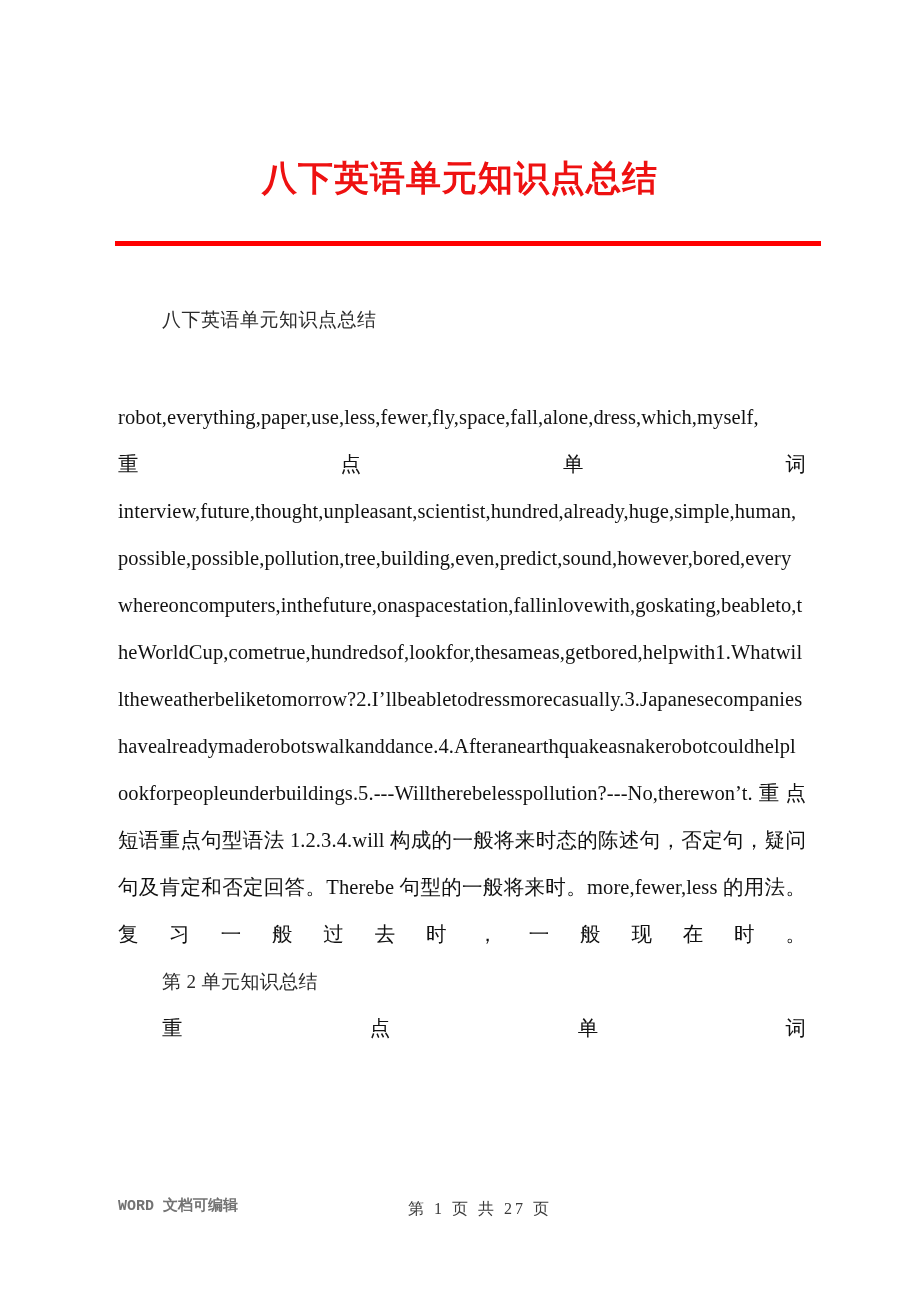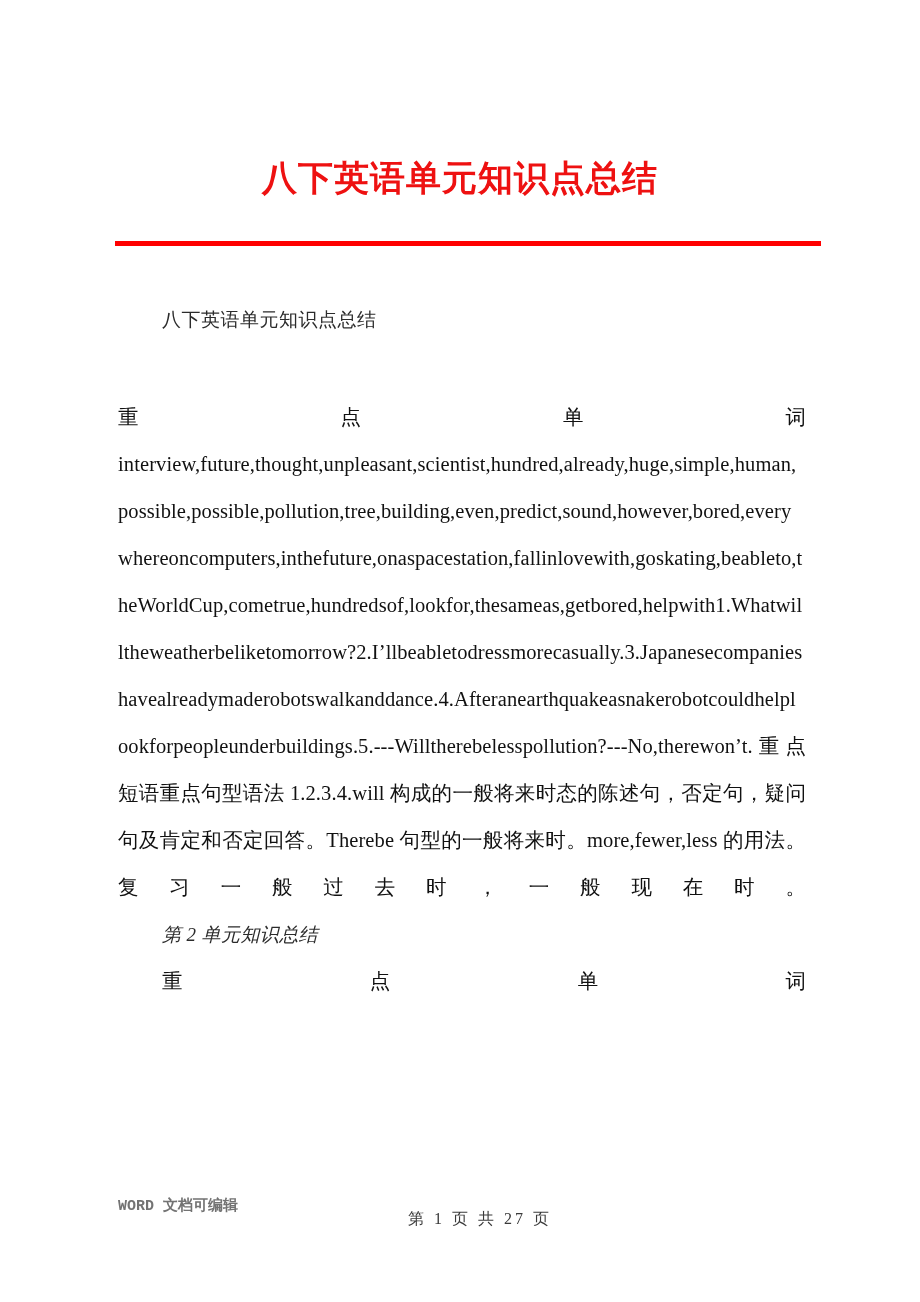--- a/index.html
+++ b/index.html
@@ -99,21 +99,20 @@
   }
   .spread-line > span { display: inline-block; }
 
   .sub-heading {
     font-size: 19px;
     line-height: 47px;
     color: #2b2b2b;
     text-indent: 44px;
     white-space: nowrap;
     letter-spacing: 0.4px;
-    font-style: italic;
   }
 
   .tail-line {
     font-size: 20.5px;
     line-height: 47px;
     color: #111111;
     text-align: justify;
     text-align-last: justify;
     word-break: break-all;
   }
@@ -133,21 +132,21 @@
     font-family: Liberation Mono, monospace;
     font-weight: bold;
     font-size: 15px;
     color: #737373;
     white-space: nowrap;
     text-align: right;
   }
   .footer-page {
     position: absolute;
     left: 408px;
-    top: 13px;
+    top: 3px;
     font-size: 16px;
     color: #3a3a3a;
     letter-spacing: 3px;
     white-space: nowrap;
   }
 </style>
 </head>
 <body>
 
 <div class="page">
@@ -156,20 +155,21 @@
 
   <div class="title-rule"></div>
 
   <div class="body-area">
 
     <div class="heading-line">八下英语单元知识点总结</div>
 
 
     <div class="spacer-line"></div>
 
+    <div class="para natural-last">robot,everything,paper,use,less,fewer,fly,space,fall,alone,dress,which,myself,</div>
 
     <div class="spread-line">
       <span>重</span>
       <span>点</span>
       <span>单</span>
       <span>词</span>
     </div>
 
     <div class="para">interview,future,thought,unpleasant,scientist,hundred,already,huge,simple,human,possible,possible,pollution,tree,building,even,predict,sound,however,bored,everywhereoncomputers,inthefuture,onaspacestation,fallinlovewith,goskating,beableto,theWorldCup,cometrue,hundredsof,lookfor,thesameas,getbored,helpwith1.Whatwilltheweatherbeliketomorrow?2.I’llbeabletodressmorecasually.3.Japanesecompanieshavealreadymaderobotswalkanddance.4.Afteranearthquakeasnakerobotcouldhelplookforpeopleunderbuildings.5.---Willtherebelesspollution?---No,therewon’t.重点短语重点句型语法 1.2.3.4.will 构成的一般将来时态的陈述句，否定句，疑问句及肯定和否定回答。Therebe 句型的一般将来时。more,fewer,less 的用法。复习一般过去时，一般现在时。</div>
 

